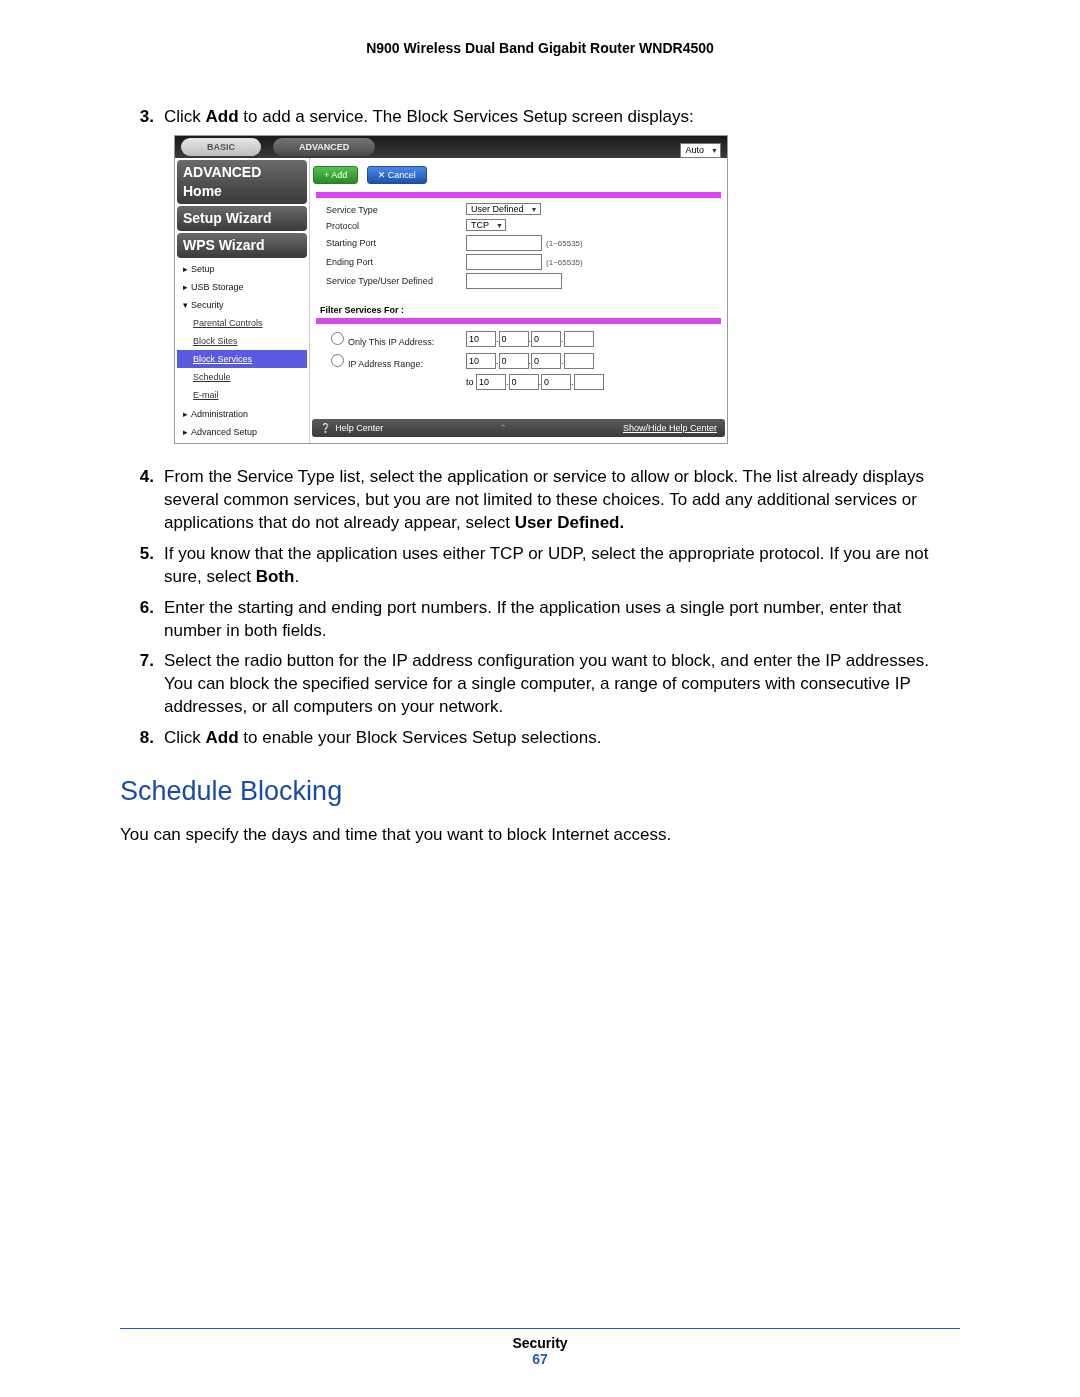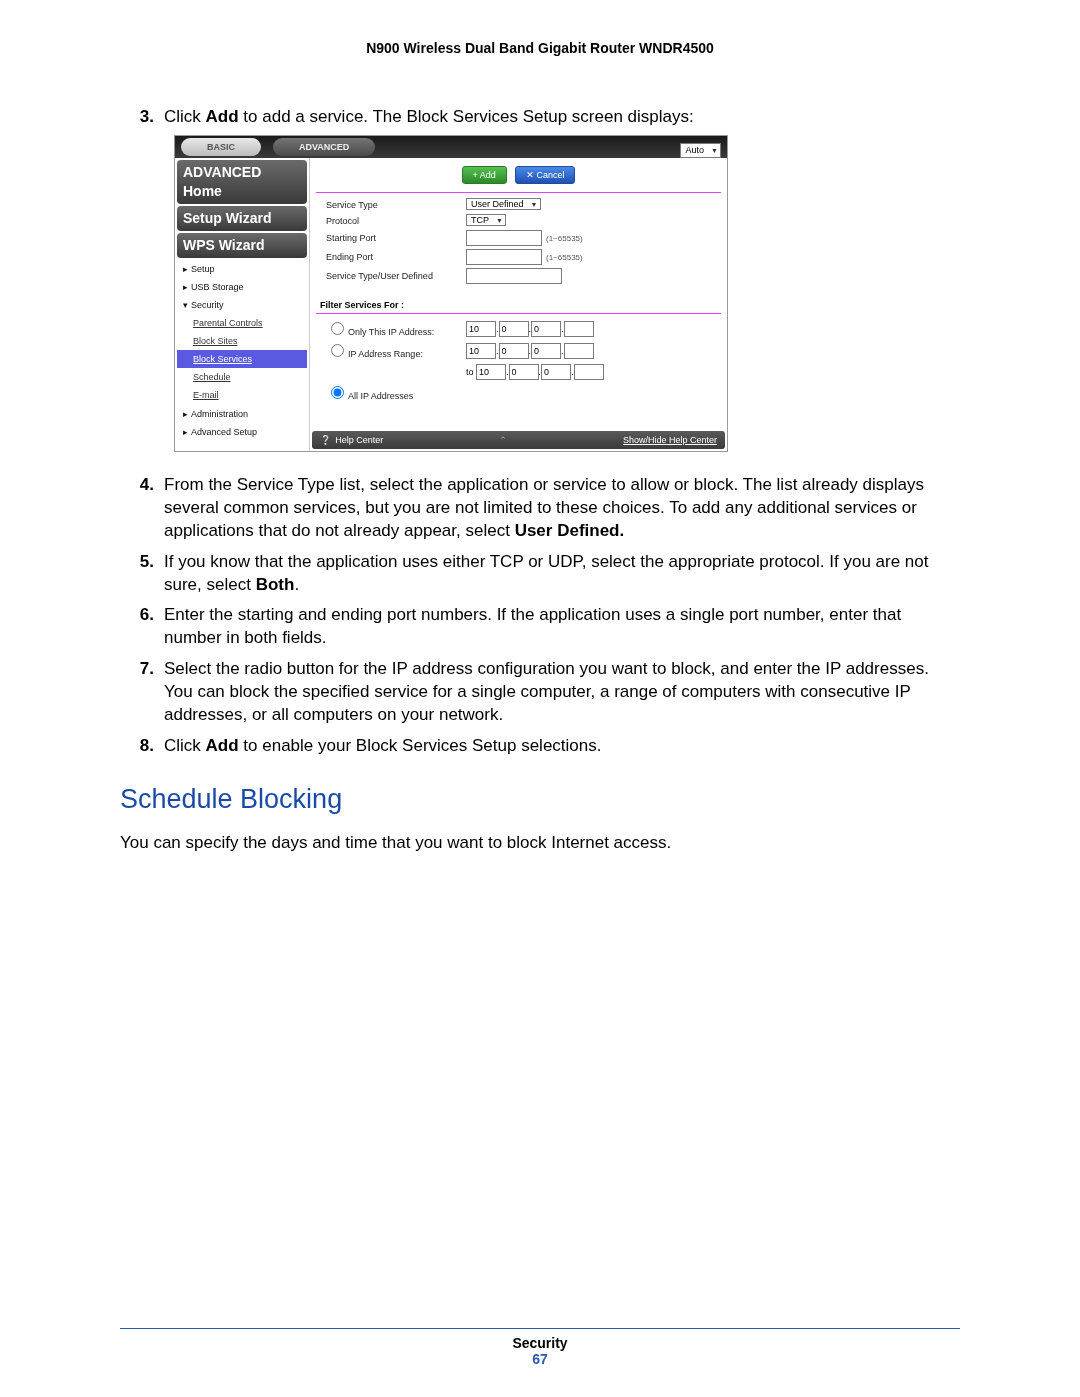--- a/index.html
+++ b/index.html
@@ -19,24 +19,24 @@
   .rs-sel::after{content:"▼";position:absolute;right:2px;font-size:7px;color:#333}
   .rs-body{display:flex;background:#fff}
   .rs-side{width:130px;background:#fff;padding:2px;font-size:9px}
   .sbtn{background:linear-gradient(#6a6a6a,#3a3a3a);color:#fff;border-radius:4px;padding:3px 6px;margin-bottom:2px;font-size:14px;font-weight:bold}
   .sitem{padding:3px 6px;color:#111;background:#fff}
   .sitem.sub{padding-left:16px;text-decoration:underline;color:#333}
   .sitem.active{background:#5a5ae0;color:#fff;text-decoration:underline}
   .sitem .arrow{display:inline-block;width:8px}
   .rs-main{flex:1;background:#fff;border-left:1px solid #ccc;font-size:9px}
   .rs-mhdr{background:linear-gradient(#5a5a5a,#3a3a3a);color:#fff;padding:3px 8px;font-weight:bold;font-size:9px;border-radius:3px 3px 0 0;margin:2px}
-  .rs-buttons{text-align:center;padding:8px 0}
+  .rs-buttons{text-align:left;padding:8px 0}
   .gbtn{display:inline-block;background:linear-gradient(#57c04f,#2a8a26);color:#fff;border-radius:3px;padding:2px 10px;font-size:9px;border:1px solid #2a7a26;margin:0 3px}
   .bbtn{display:inline-block;background:linear-gradient(#4a8ae8,#2050b0);color:#fff;border-radius:3px;padding:2px 10px;font-size:9px;border:1px solid #204a9a;margin:0 3px}
-  .rs-form{padding:2px 10px 6px;border-top:1px solid #d946ef;margin:0 6px}
+  .rs-form{padding:2px 10px 6px;border-top:6px solid #d946ef;margin:0 6px}
   .frow{display:flex;align-items:center;margin:3px 0}
   .flab{width:140px;font-size:9px;color:#222}
   .fval input.txt{border:1px solid #7a7a7a;font-size:9px;padding:1px 2px;width:70px;height:12px}
   .fval input.small{width:24px}
   .hint{color:#555;font-size:8px;margin-left:4px}
   .sect-label{font-weight:bold;margin:6px 0 2px 10px;font-size:9px}
   .radio{margin-right:4px}
   .rs-help{background:linear-gradient(#5a5a5a,#3a3a3a);color:#fff;font-size:9px;display:flex;align-items:center;padding:3px 8px;margin:2px;border-radius:3px}
   .rs-help .arc{flex:1;text-align:center;color:#aaa}
   .rs-help .link{text-decoration:underline}
@@ -125,23 +125,20 @@
                     <input class="txt small" value="10" style="">.<input class="txt small" value="0" style="">.<input class="txt small" value="0" style="">.<input class="txt small" style="">
                   </span>
                 </div>
                 <div class="frow">
                     <span class="flab"></span>
                   <span class="fval">
                     <span>to</span>
                     <input class="txt small" value="10" style="">.<input class="txt small" value="0" style="">.<input class="txt small" value="0" style="">.<input class="txt small" style="">
                   </span>
                 </div>
-                <div class="frow">
-                    <span class="flab"><input type="radio" class="radio" checked="" style=""><span>All IP Addresses</span></span>
-                  </div>
                 <div style="height:18px"></div>
               </div>
               <div class="rs-help">
                 <span style="margin-right:4px">❔</span>
                 <span>Help Center</span>
                 <span class="arc">⌃</span>
                 <span class="link">Show/Hide Help Center</span>
               </div>
             </div>
           </div>

